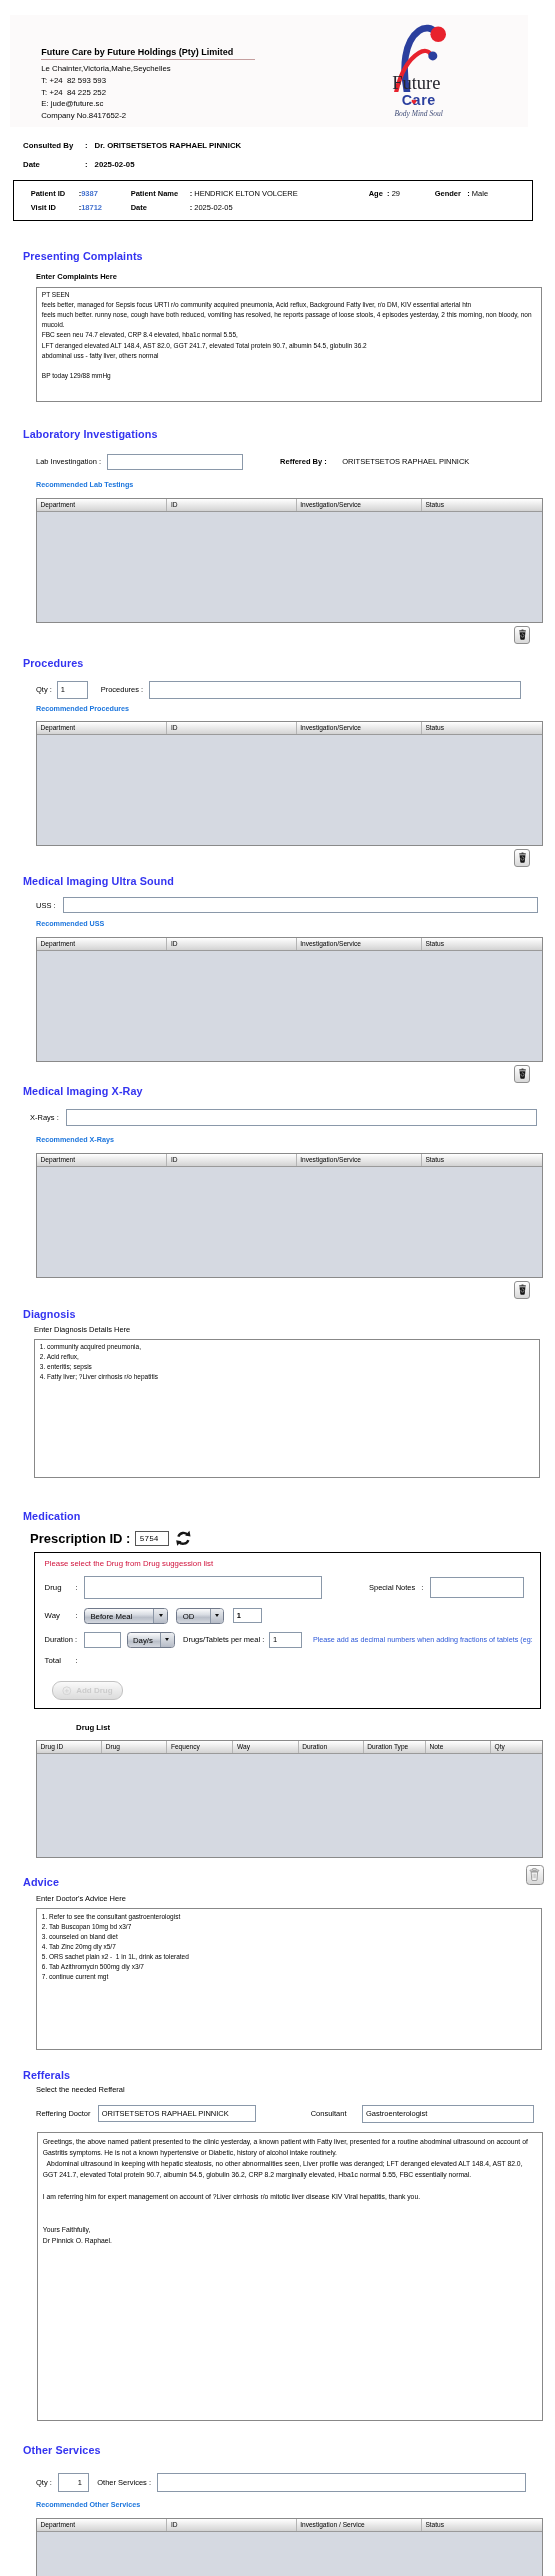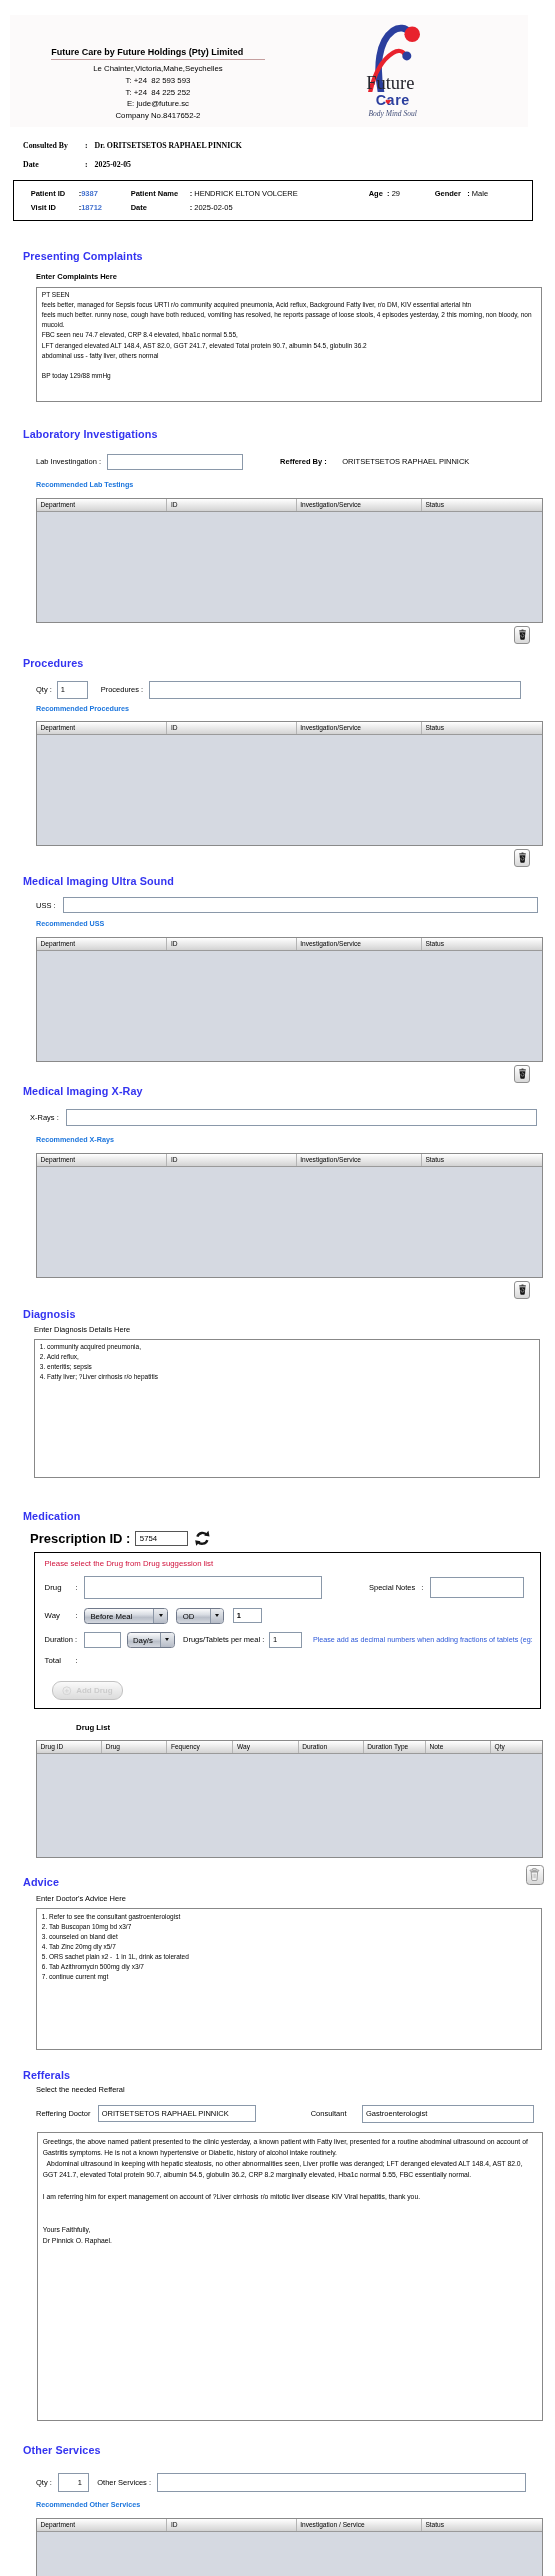--- a/index.html
+++ b/index.html
@@ -7,31 +7,31 @@
     --note-red:#d0103a; --note-blue:#2b57d8; --logo-blue:#2b3f9e; --logo-red:#e8222d;
   }
   *{box-sizing:border-box;}
   html,body{margin:0;padding:0;}
   body{
     width:556px;min-height:2576px;background:#ffffff;color:#000;
     font-family:"Liberation Sans",sans-serif;font-size:7.2px;position:relative;
   }
   
   .letterhead{position:relative;margin:15px 0 0 10.2px;width:518px;height:112px;background:#fcfafa;}
-  .lh-text{position:absolute;left:41px;top:32px;text-align:center;}
+  .lh-text{position:absolute;left:31px;top:32px;}
   .lh-title{font-weight:bold;font-size:9px;padding:0 21.5px 1.8px 0;border-bottom:1.2px solid #c59f9f;margin-bottom:3.6px;white-space:nowrap;}
   .lh-line{font-size:7.8px;line-height:1.5;white-space:pre;}
-  .logo{position:absolute;left:344px;top:6px;width:81px;}
+  .logo{position:absolute;left:370px;top:6px;width:81px;}
   .logo-curves{display:block;margin-left:8.4px;}
   .logo-future{font-family:"Liberation Serif",serif;font-size:18.5px;color:#26262e;margin-top:-18px;margin-left:12px;line-height:1;}
   .logo-care{font-family:"Liberation Sans",sans-serif;font-weight:bold;font-size:14.3px;color:var(--logo-blue);margin-left:21.5px;line-height:1.05;position:relative;letter-spacing:0.6px;}
   .logo-heart{position:absolute;left:9px;top:6px;}
   .logo-tagline{font-family:"Liberation Serif",serif;font-style:italic;font-size:7.5px;color:#44507a;margin-left:14.3px;margin-top:1.8px;white-space:nowrap;}
   
-  .consult{margin:14.3px 0 0 23px;font-weight:bold;font-size:7.8px;font-family:Liberation Serif, serif;}
+  .consult{margin:14.3px 0 0 23px;font-weight:bold;font-size:7.8px;}
   .c-row{display:flex;margin-bottom:10.2px;}
   .c-label{width:62px;}
   .c-colon{width:9.6px;}
   
   .patient-box{margin:2.4px 0 0 13px;width:520px;border:1.2px solid #000;padding:6.6px 0 6.6px 16.7px;font-size:7.5px;}
   .p-row{display:flex;margin:1.8px 0 5.4px 0;}
   .p-row:last-child{margin-bottom:1.2px;}
   .p-cell{display:flex;white-space:pre;}
   .pl{font-weight:bold;}
   .pv{font-weight:normal;}
@@ -61,21 +61,21 @@
   .d1{width:12.9%;} .d2{width:12.9%;} .d3{width:13.1%;} .d4{width:12.9%;} .d5{width:12.9%;} .d6{width:12.3%;} .d7{width:12.9%;} .d8{width:10.1%;}
   .tbody{height:110px;background:#d5d9e1;}
   .tbody.short{height:103px;}
   .trash-row{display:flex;justify-content:flex-end;margin:3.6px 0 0 36px;width:494px;}
   .trash-row.wide{width:508px;}
   .trash-btn{width:16px;height:17.3px;border:0.6px solid #8f8f8f;border-radius:3px;background:linear-gradient(#ffffff,#d8d8d8);display:flex;align-items:center;justify-content:center;padding:0;cursor:pointer;}
   .trash-btn.outline{width:18.5px;height:20px;border-radius:3.6px;}
   
   .presc-row{display:flex;align-items:center;margin:8.4px 0 0 30px;}
   .presc-label{font-weight:bold;font-size:13px;margin-right:4.8px;}
-  .presc-input{width:53px;height:15px;border:0.6px solid #555;font-size:7.8px;padding:1.2px 3.6px;font-family:Liberation Sans, sans-serif;}
+  .presc-input{width:34px;height:15px;border:0.6px solid #555;font-size:7.8px;padding:1.2px 3.6px;font-family:Liberation Mono, monospace;}
   .refresh-btn{border:none;background:transparent;margin-left:6px;padding:0;cursor:pointer;display:flex;align-items:center;}
   .med-box{margin:4.8px 0 0 34px;width:507px;border:1.8px solid #000;padding:6px 0 7.2px 9.6px;}
   .med-note{color:var(--note-red);font-size:7.8px;margin-bottom:8.4px;}
   .m-row{display:flex;align-items:center;margin-bottom:8.4px;}
   .m-label{width:31px;font-size:7.8px;}
   .m-colon{width:8.4px;font-size:7.8px;}
   .combo{display:inline-flex;align-items:stretch;height:16px;border:0.6px solid #70798a;border-radius:3.6px;background:linear-gradient(180deg,#fbfbfc,#d9dde3 40%,#b9bfc9 60%,#d4d8df);overflow:hidden;cursor:pointer;}
   .combo-text{padding:3px 5.4px 0 5.4px;font-size:7.8px;}
   .combo-arrow{width:13.7px;border-left:0.6px solid #8a95a5;display:flex;align-items:center;justify-content:center;background:linear-gradient(180deg,#eceef1,#b6bcc7);}
   .combo-arrow::after{content:"";border-left:2.4px solid transparent;border-right:2.4px solid transparent;border-top:3px solid #111;}

